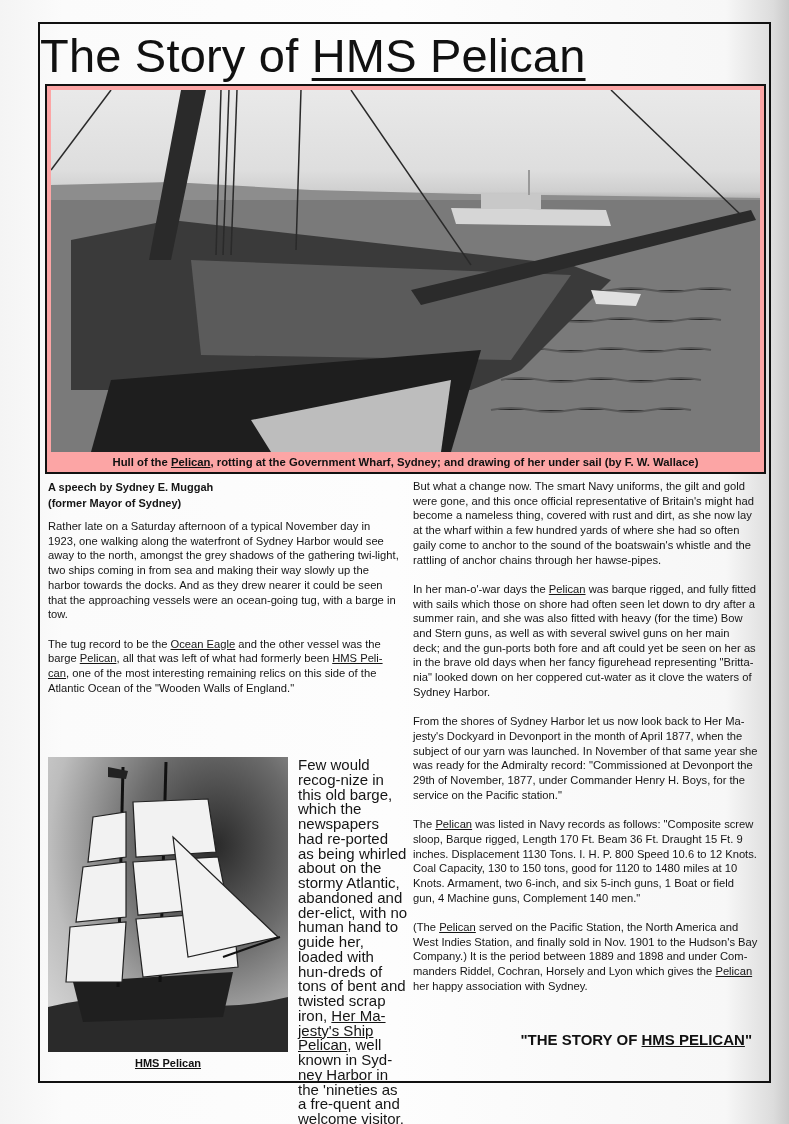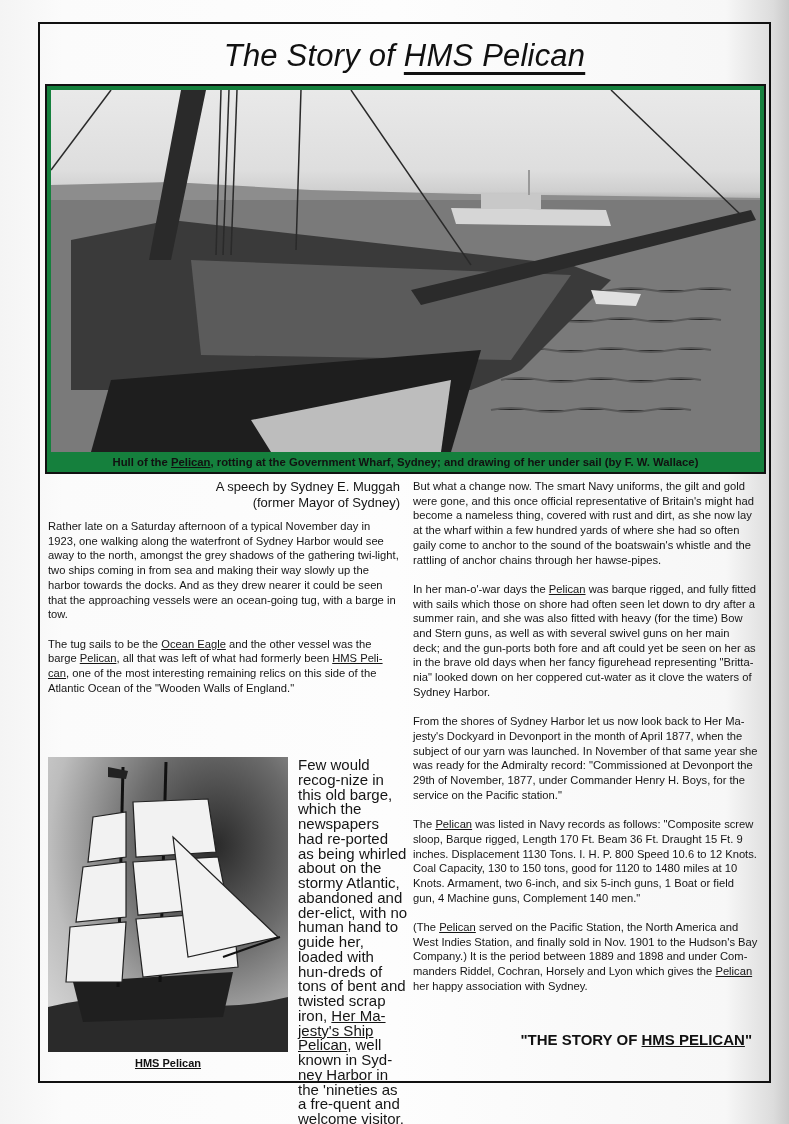--- a/index.html
+++ b/index.html
@@ -6,42 +6,42 @@
   body {
     width: 789px; height: 1124px; position: relative; overflow: hidden;
     background: linear-gradient(90deg, #f4f4f4 0%, #fbfbfb 8%, #fdfdfd 50%, #f7f7f7 92%, #dcdcdc 98%, #c9c9c9 100%);
     font-family: "Liberation Sans", sans-serif; color: #111;
   }
   .frame {
     position: absolute; left: 38px; top: 22px; width: 733px; height: 1061px;
     border: 2px solid #111; box-sizing: border-box;
   }
   .title {
-    position: absolute; left: 0; right: 0; top: 6px; text-align: center;
-    font-size: 31px; line-height: 52px; letter-spacing: 0.2px; color: #111; font-style: italic;
+    position: absolute; left: 0; right: 0; top: 6px; text-align: left;
+    font-size: 47px; line-height: 52px; letter-spacing: 0.2px; color: #111;
   }
   .title u { text-decoration-thickness: 3px; text-underline-offset: 6px; }
   .photo-box {
     position: absolute; left: 5px; top: 60px; width: 721px; height: 390px;
-    border: 2px solid #111; box-sizing: border-box; background: #15803d;
+    border: 2px solid #111; box-sizing: border-box; background: #fca5a5;
   }
   .photo {
     position: absolute; left: 4px; top: 4px; right: 4px; height: 362px; overflow: hidden;
     background: linear-gradient(180deg, #e9e9e9 0%, #dedede 22%, #cfcfcf 28%, #9a9a9a 32%, #6e6e6e 45%, #3f3f3f 70%, #262626 100%);
   }
   .photo svg { position: absolute; left: 0; top: 0; }
   .caption {
     position: absolute; left: 0; right: 0; bottom: 2px; text-align: center;
     font-size: 11.3px; font-weight: bold; line-height: 15px;
   }
   .col { position: absolute; font-size: 11.2px; line-height: 14.7px; color: #151515; }
   .col p { margin: 0 0 14.7px 0; }
   .left-col { left: 8px; top: 455px; width: 352px; }
   .right-col { left: 373px; top: 455px; width: 345px; }
-  .heading { text-align: right; font-weight: normal; font-size: 13px; line-height: 16px; margin: 0 0 8px 0; }
+  .heading { text-align: left; font-weight: bold; font-size: 11px; line-height: 16px; margin: 0 0 8px 0; }
   .drawing-wrap { position: absolute; left: 8px; top: 733px; width: 246px; height: 318px; }
   .drawing {
     position: absolute; left: 0; top: 0; width: 240px; height: 295px; overflow: hidden;
     background: radial-gradient(ellipse at 70% 30%, #2a2a2a 0%, #6a6a6a 35%, #bdbdbd 70%, #dedede 100%);
   }
   .drawing-caption {
     position: absolute; left: 0; width: 240px; top: 300px; text-align: center;
     font-size: 11px; font-weight: bold; text-decoration: underline;
   }
   .wrap-text {
@@ -105,21 +105,21 @@
     </div>
     <div class="caption"><span>Hull of the </span><u>Pelican</u><span>, rotting at the Government Wharf, Sydney; and drawing of her under sail (by F. W. Wallace)</span></div>
   </div>
 
   <div class="col left-col">
     <div class="heading">
       <div>A speech by Sydney E. Muggah</div>
       <div>(former Mayor of Sydney)</div>
     </div>
     <p>Rather late on a Saturday afternoon of a typical November day in 1923, one walking along the waterfront of Sydney Harbor would see away to the north, amongst the grey shadows of the gathering twi-light, two ships coming in from sea and making their way slowly up the harbor towards the docks. And as they drew nearer it could be seen that the approaching vessels were an ocean-going tug, with a barge in tow.</p>
-    <p><span>The tug sails to be the </span><u>Ocean Eagle</u><span> and the other vessel was the barge </span><u>Pelican</u><span>, all that was left of what had formerly been </span><u>HMS Peli-can</u><span>, one of the most interesting remaining relics on this side of the Atlantic Ocean of the "Wooden Walls of England."</span></p>
+    <p><span>The tug record to be the </span><u>Ocean Eagle</u><span> and the other vessel was the barge </span><u>Pelican</u><span>, all that was left of what had formerly been </span><u>HMS Peli-can</u><span>, one of the most interesting remaining relics on this side of the Atlantic Ocean of the "Wooden Walls of England."</span></p>
   </div>
 
   <div class="drawing-wrap">
     <div class="drawing">
       <svg width="240" height="295" viewBox="0 0 240 295">
         <path d="M0 250 Q60 235 120 245 T240 240 L240 295 L0 295 Z" fill="#2a2a2a"></path>
         <path d="M25 225 L185 215 L175 260 L35 265 Z" fill="#1f1f1f"></path>
         <line x1="75" y1="10" x2="70" y2="230" stroke="#111" stroke-width="3"></line>
         <line x1="118" y1="5" x2="112" y2="225" stroke="#111" stroke-width="3"></line>
         <path d="M60 10 L80 14 L78 22 L60 20 Z" fill="#222"></path>

